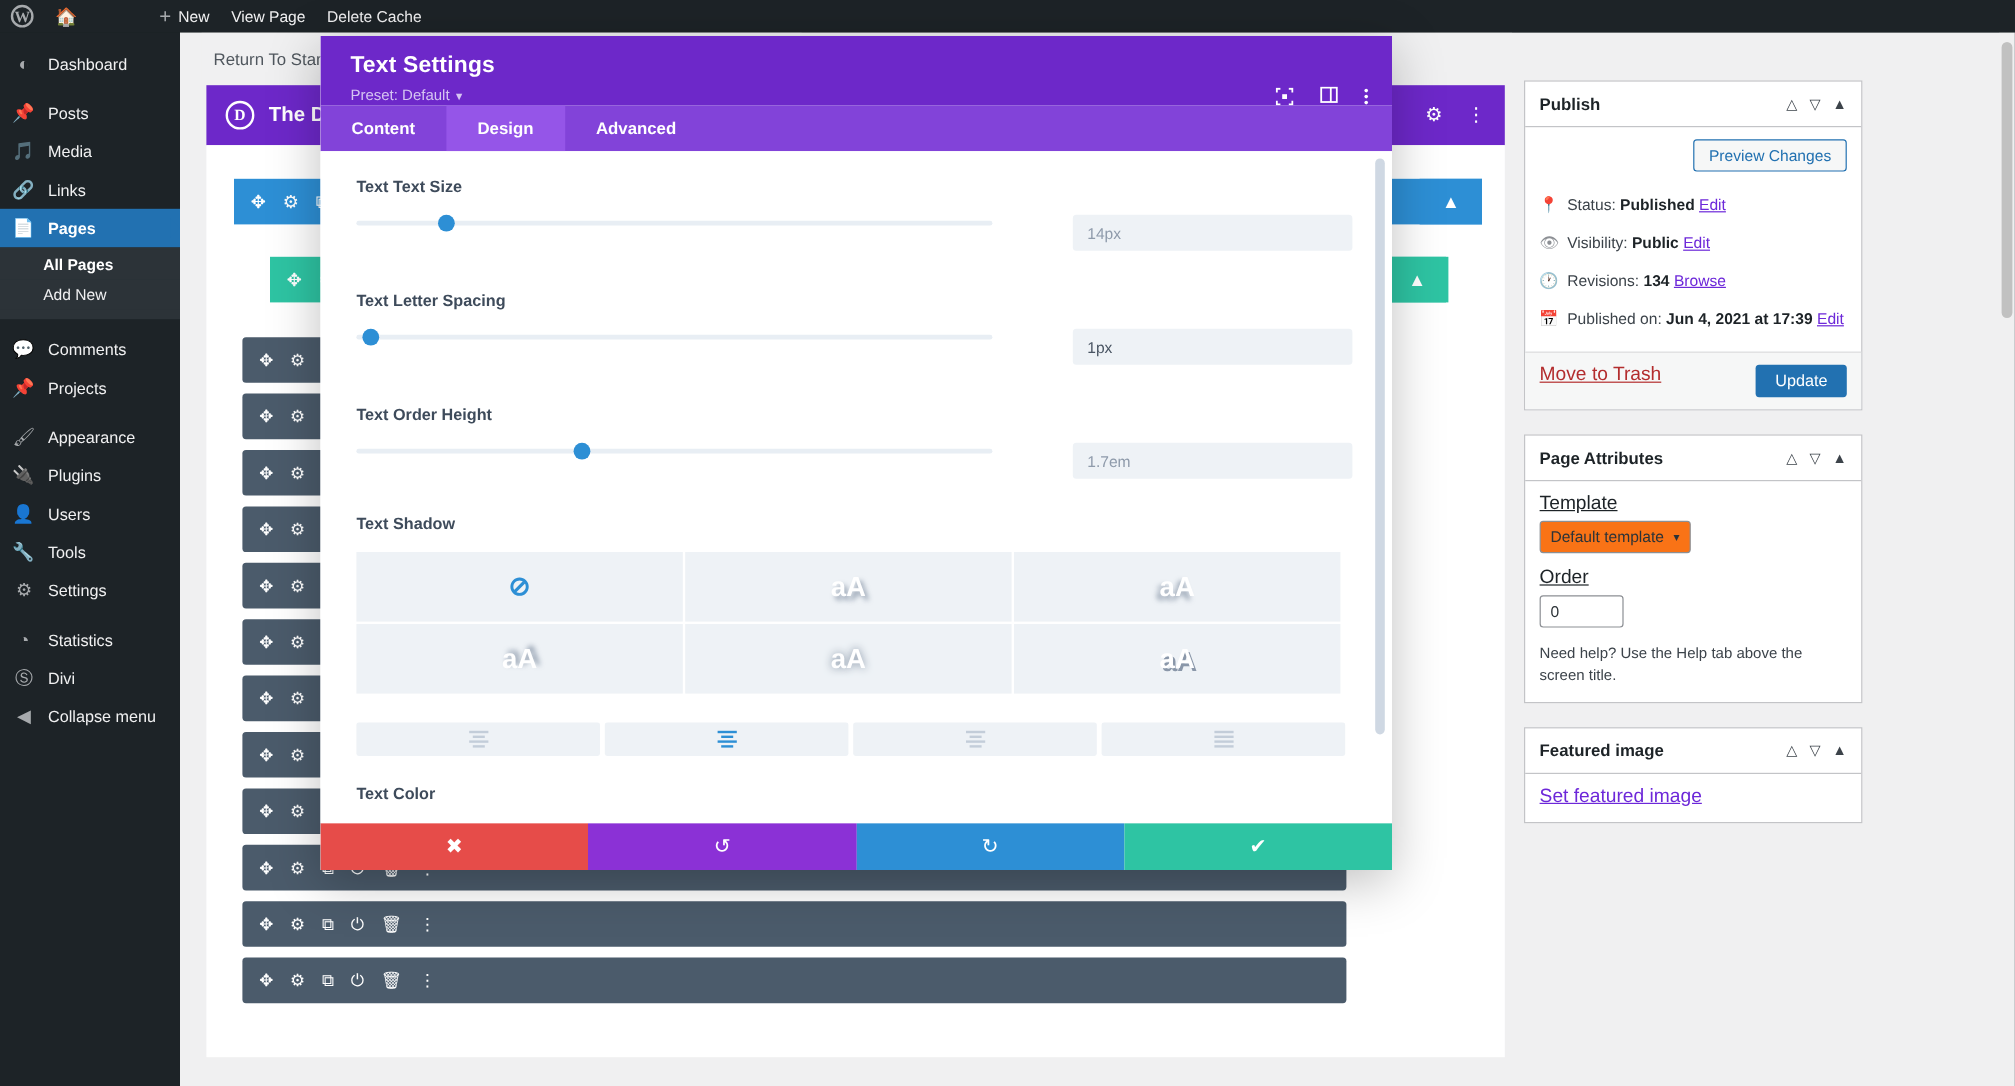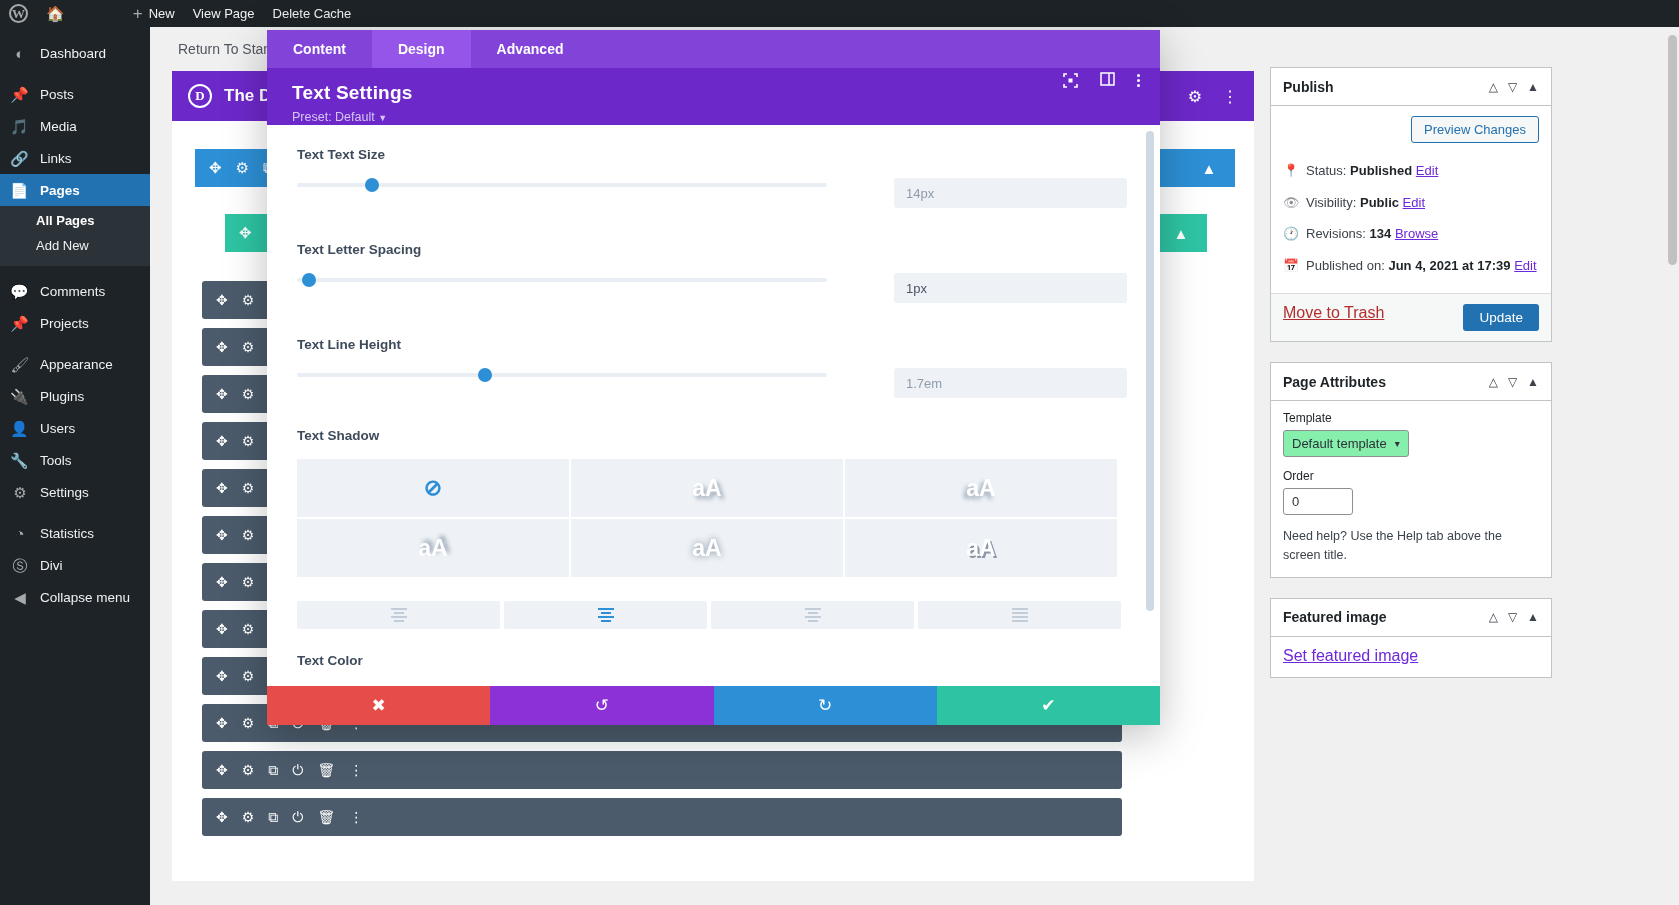--- a/index.html
+++ b/index.html
@@ -155,23 +155,23 @@
   a.lnk { color: #6d28d9; text-decoration: underline; }
   a.del { color: #b32d2e; text-decoration: underline; }
   .pb-footer {
     display: flex; align-items: flex-start; padding: 10px 12px;
     border-top: 1px solid #dcdcde; background: #f6f7f7;
   }
   .update-btn {
     margin-left: auto; background: #2271b1; color: #fff;
     border-radius: 3px; padding: 6px 16px; font-size: 13.5px; font-weight: 500;
   }
-  .lbl-sm { font-size: 12px; color: #1d2327; margin-bottom: 5px; display:block; }
+  .lbl-sm { font-size: 16px; color: #1d2327; margin-bottom: 5px; display:block;text-decoration:underline; }
   .sel-box {
-    border: 1px solid #8c8f94; border-radius: 3px; background: #86efac;
+    border: 1px solid #8c8f94; border-radius: 3px; background: #f97316;
     padding: 5px 8px; font-size: 13px; color: #2c3338;
     display: inline-flex; align-items: center; gap: 8px; margin-bottom: 12px;
   }
   .inp-box {
     border: 1px solid #8c8f94; border-radius: 3px; background: #fff;
     padding: 5px 8px; font-size: 13px; color: #2c3338; width: 70px;
     display: block; margin-bottom: 12px;
   }
   .helptext { font-size: 12.5px; color: #3c434a; line-height: 1.5; }
 
@@ -599,26 +599,20 @@
       </div>
     </div>
   </div>
 
   <div id="vscroll">
     <div class="thumb"></div>
   </div>
 </div>
 
 <div id="modal">
-
-  <div id="tabs">
-    <div class="tab">Content</div>
-    <div class="tab active">Design</div>
-    <div class="tab">Advanced</div>
-  </div>
 
   <div id="modal-head">
     <h1>Text Settings</h1>
     <span class="preset">
       <span>Preset: Default</span>
       <span style="font-size:9px">▼</span>
     </span>
     <div id="head-icons">
       <span class="sqico">
         <svg width="15" height="15" viewBox="0 0 15 15" fill="none" stroke="#fff" stroke-width="1.6">
@@ -633,20 +627,26 @@
         </svg>
       </span>
       <span class="vdots">
           <u></u>
           <u></u>
           <u></u>
         </span>
     </div>
   </div>
 
+  <div id="tabs">
+    <div class="tab">Content</div>
+    <div class="tab active">Design</div>
+    <div class="tab">Advanced</div>
+  </div>
+
   <div id="modal-body">
     <div id="modal-scroll"></div>
 
     <div class="field">
       <div class="field-label">Text Text Size</div>
       <div class="slider-row">
         <div class="slider-wrap">
           <div class="slider-track"></div>
           <div class="slider-knob" style="left:68px"></div>
         </div>
@@ -659,21 +659,21 @@
       <div class="slider-row">
         <div class="slider-wrap">
           <div class="slider-track"></div>
           <div class="slider-knob" style="left:5px"></div>
         </div>
         <div class="val-box dark">1px</div>
       </div>
     </div>
 
     <div class="field" style="margin-top:34px">
-      <div class="field-label">Text Line Height</div>
+      <div class="field-label">Text Order Height</div>
       <div class="slider-row">
         <div class="slider-wrap">
           <div class="slider-track"></div>
           <div class="slider-knob" style="left:181px"></div>
         </div>
         <div class="val-box">1.7em</div>
       </div>
     </div>
 
     <div class="field" style="margin-top:30px">

